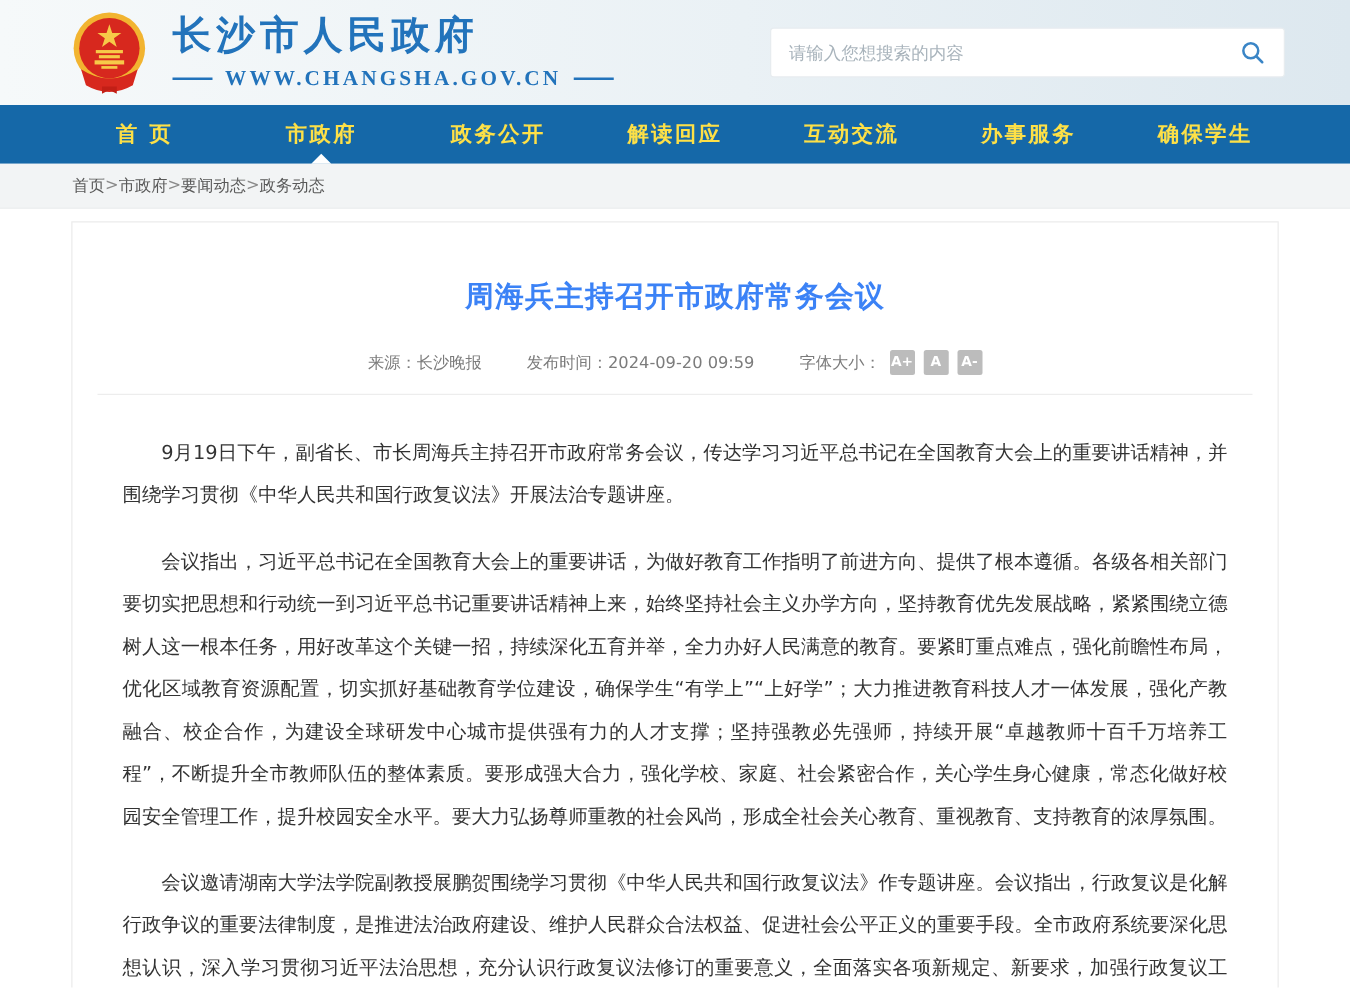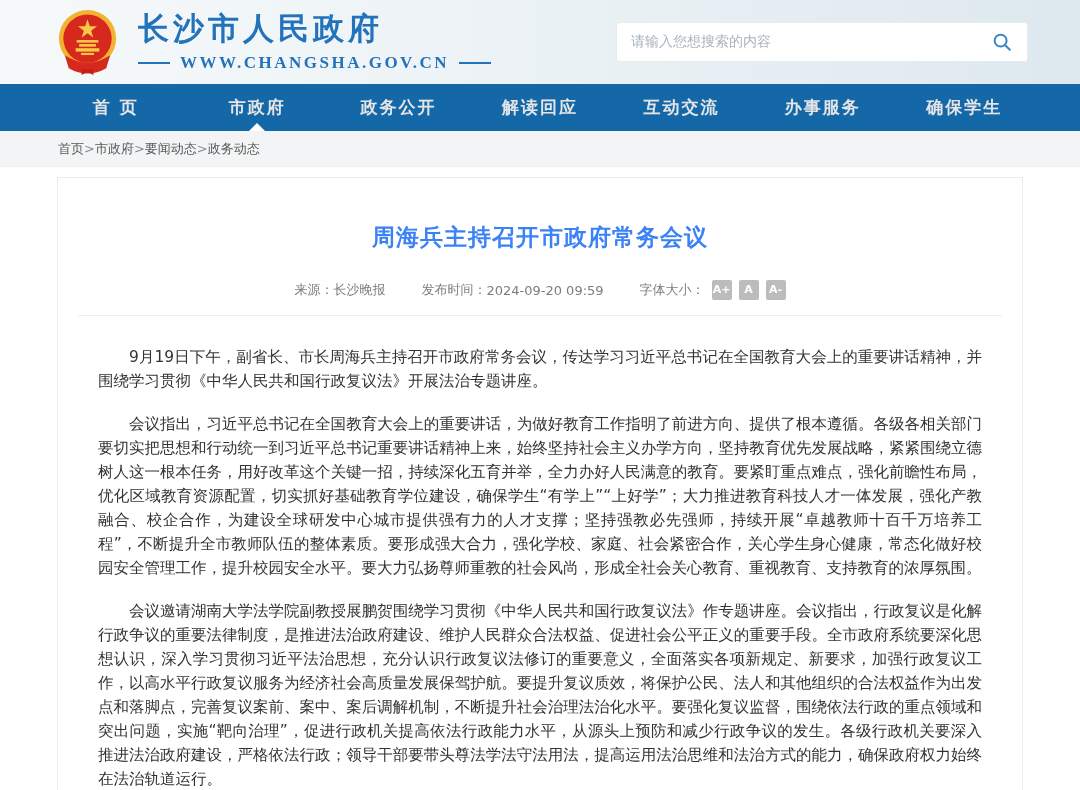--- a/index.html
+++ b/index.html
@@ -8,42 +8,42 @@
   .header { height:84px; background:linear-gradient(90deg,#f6f9fa 0%,#eaf1f5 55%,#dde8ef 100%);
     display:flex; align-items:center; justify-content:space-between; padding:0 52px; }
   .logo { display:flex; align-items:center; gap:15px; cursor:pointer; }
   .emblem svg { width:71px; height:73px; display:block; }
   .site-name { font-size:31px; font-weight:bold; color:#2273bb; letter-spacing:4px; line-height:1.1; }
   .site-url-row { display:flex; align-items:center; gap:10px; margin-top:7px; }
   .site-url { color:#2273bb; font-size:17px; font-weight:bold; letter-spacing:2.5px;font-family:Liberation Serif, serif; }
   .dash { width:32px; height:2px; background:#2273bb; }
   .search-box { width:412px; height:40px; background:#fff; border:1px solid #e7ecef; border-radius:3px;
     display:flex; align-items:center; padding:0 14px; }
-  .search-input { flex:1; border:none; outline:none; font-size:14px; color:#0369a1; background:transparent;font-family:Liberation Serif, serif; }
+  .search-input { flex:1; border:none; outline:none; font-size:14px; color:#0369a1; background:transparent; }
   .search-input::placeholder { color:#a9b4bc; }
   .search-icon { width:22px; height:22px; cursor:pointer; flex:0 0 auto; }
   .nav { height:47px; background:#1568a8; display:flex; padding:0 45px; }
-  .nav-item { flex:1; display:flex; align-items:center; justify-content:center; color:#e5e5e5;
+  .nav-item { flex:1; display:flex; align-items:center; justify-content:center; color:#fde047;
     font-size:17px; font-weight:bold; letter-spacing:2px; position:relative; cursor:pointer; }
   .caret { position:absolute; bottom:0; left:50%; transform:translateX(-50%); width:0; height:0;
     border-left:8px solid transparent; border-right:8px solid transparent; border-bottom:8px solid #fff; }
   .breadcrumb { height:36px; background:#f2f4f5; border-bottom:1px solid #eceeef;
     display:flex; align-items:center; padding:0 58px; font-size:13px; color:#595959; gap:0; }
   .crumb { cursor:pointer; }
   .sep { color:#8a8a8a; }
   .card { margin:10px 57px 0; background:#fff; border:1px solid #ececec; min-height:598px; padding:30px 20px 30px; }
   .article-title { text-align:center; font-size:23px; font-weight:bold; color:#3b82f6;
     margin-top:14px; letter-spacing:1px; }
   .meta { display:flex; justify-content:center; align-items:center; gap:36px; margin-top:27px;
     font-size:13px; color:#7c7c7c; padding-bottom:15px; border-bottom:1px solid #ededed; }
   .meta-group { display:flex; align-items:center; }
   .font-btn { width:20px; height:20px; background:#bcbcbc; color:#fff; font-size:11px; line-height:20px;
     text-align:center; border-radius:2px; cursor:pointer; margin-left:7px; font-weight:bold; }
   .body-text { padding:10px 20px 0; }
-  .body-text p { font-size:15.5px; color:#333; line-height:24px; text-indent:2em;
+  .body-text p { font-size:15.5px; color:#333; line-height:34px; text-indent:2em;
     margin-top:19px; text-align:justify; }
 </style>
 </head>
 <body>
 
 <div class="header">
   <div class="logo">
     <span class="emblem">
       <svg viewBox="0 0 72 74">
         <circle cx="36" cy="33" r="29" fill="#f2b430"></circle>

